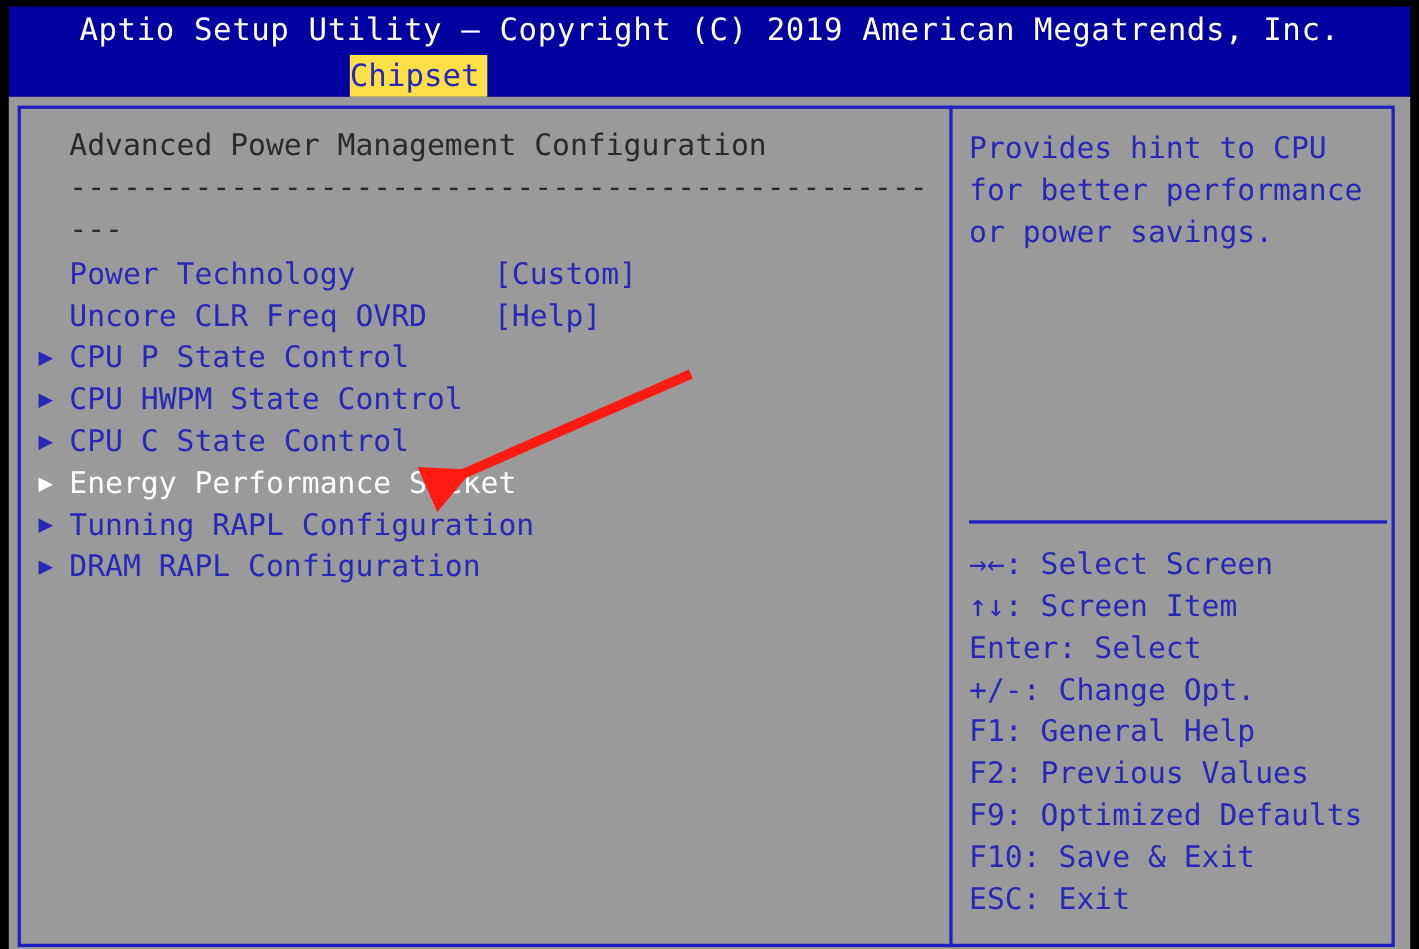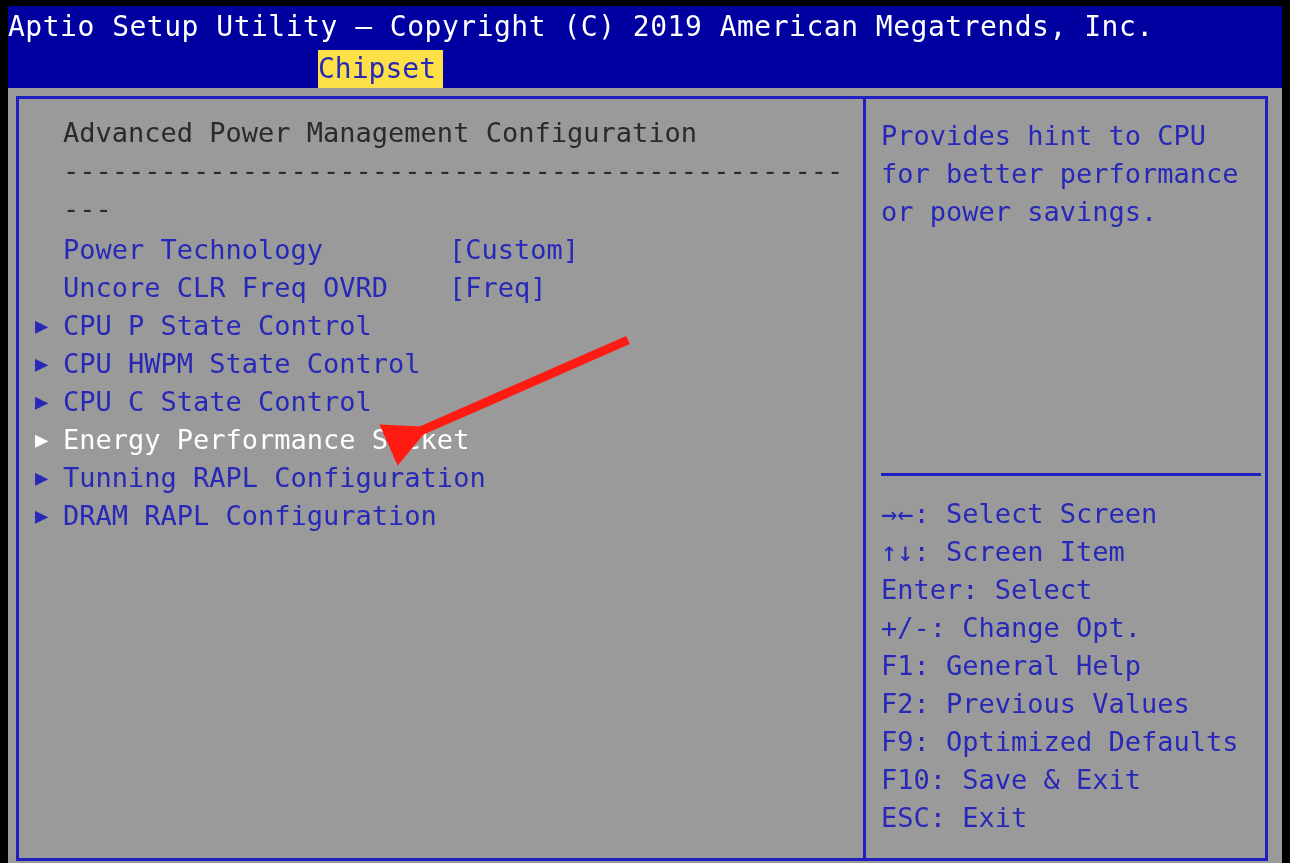--- a/index.html
+++ b/index.html
@@ -30,21 +30,21 @@
     top: 6px;
     width: 1274px;
     height: 82px;
     background: #0000a0;
   }
   .header-title {
     position: absolute;
     left: 0;
     top: 4px;
     width: 100%;
-    text-align: left;
+    text-align: center;
     color: #ffffff;
     font-size: 28px;
     letter-spacing: 0.5px;
     white-space: pre;
   }
   .tab-strip {
     position: absolute;
     left: 0;
     top: 44px;
     width: 100%;
@@ -225,21 +225,21 @@
     <div class="frame-border"></div>
     <div class="divider-v"></div>
 
     <div class="left-pane">
       <div class="section-title">Advanced Power Management Configuration</div>
       <div class="dash-rule r1">------------------------------------------------</div>
       <div class="dash-rule r2">---</div>
 
       <div class="menu-list" id="menu-list">
           <div class="menu-row"><span class="bullet"></span><span class="label">Power Technology</span><span class="value">[Custom]</span></div>
-          <div class="menu-row"><span class="bullet"></span><span class="label">Uncore CLR Freq OVRD</span><span class="value">[Freq]</span></div>
+          <div class="menu-row"><span class="bullet"></span><span class="label">Uncore CLR Freq OVRD</span><span class="value">[Help]</span></div>
           <div class="menu-row"><span class="bullet">▶</span><span class="label">CPU P State Control</span></div>
           <div class="menu-row"><span class="bullet">▶</span><span class="label">CPU HWPM State Control</span></div>
           <div class="menu-row"><span class="bullet">▶</span><span class="label">CPU C State Control</span></div>
           <div class="menu-row selected"><span class="bullet">▶</span><span class="label">Energy Performance Socket</span></div>
           <div class="menu-row"><span class="bullet">▶</span><span class="label">Tunning RAPL Configuration</span></div>
           <div class="menu-row"><span class="bullet">▶</span><span class="label">DRAM RAPL Configuration</span></div>
         </div>
     </div>
 
     <div class="right-pane">

